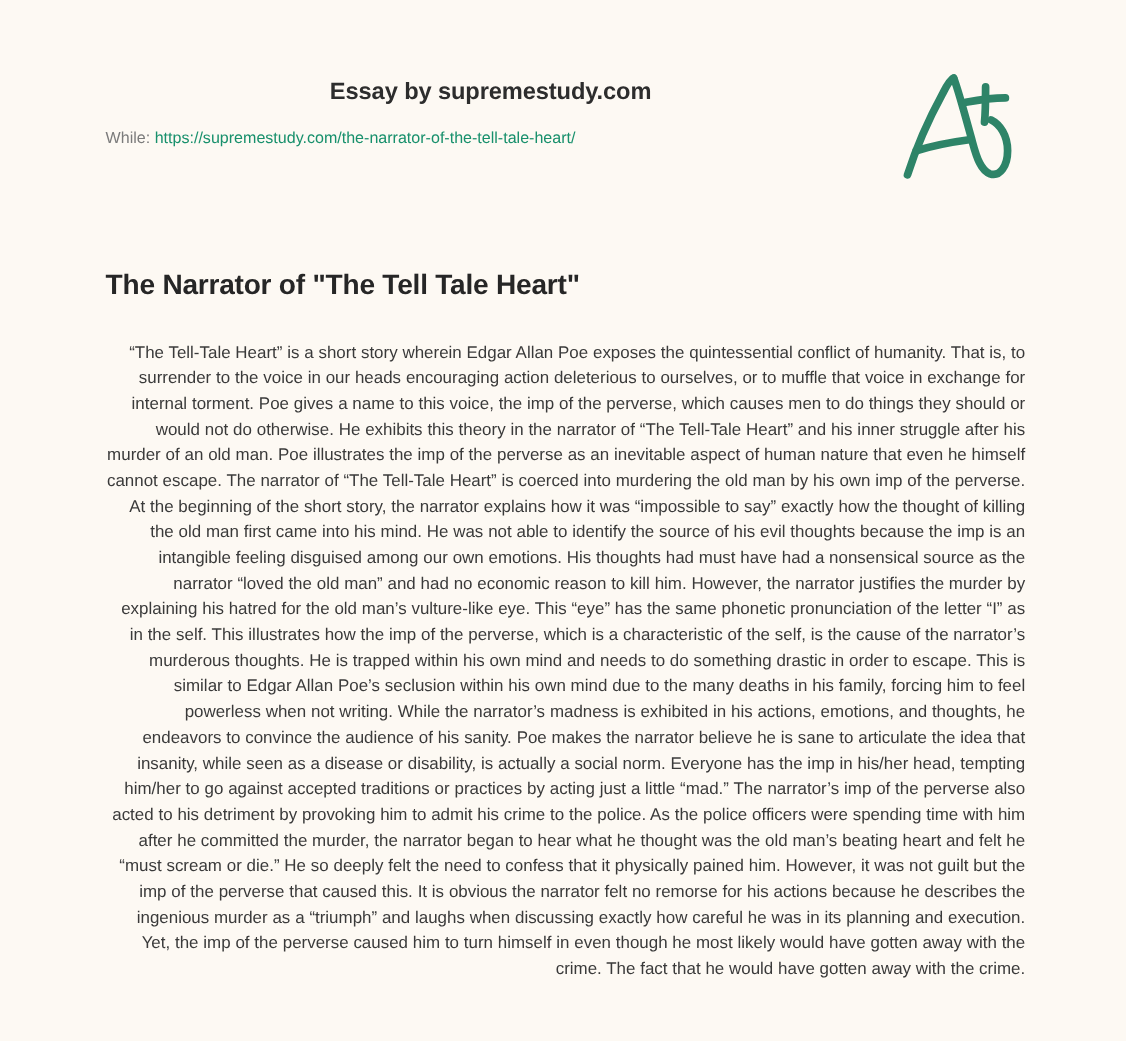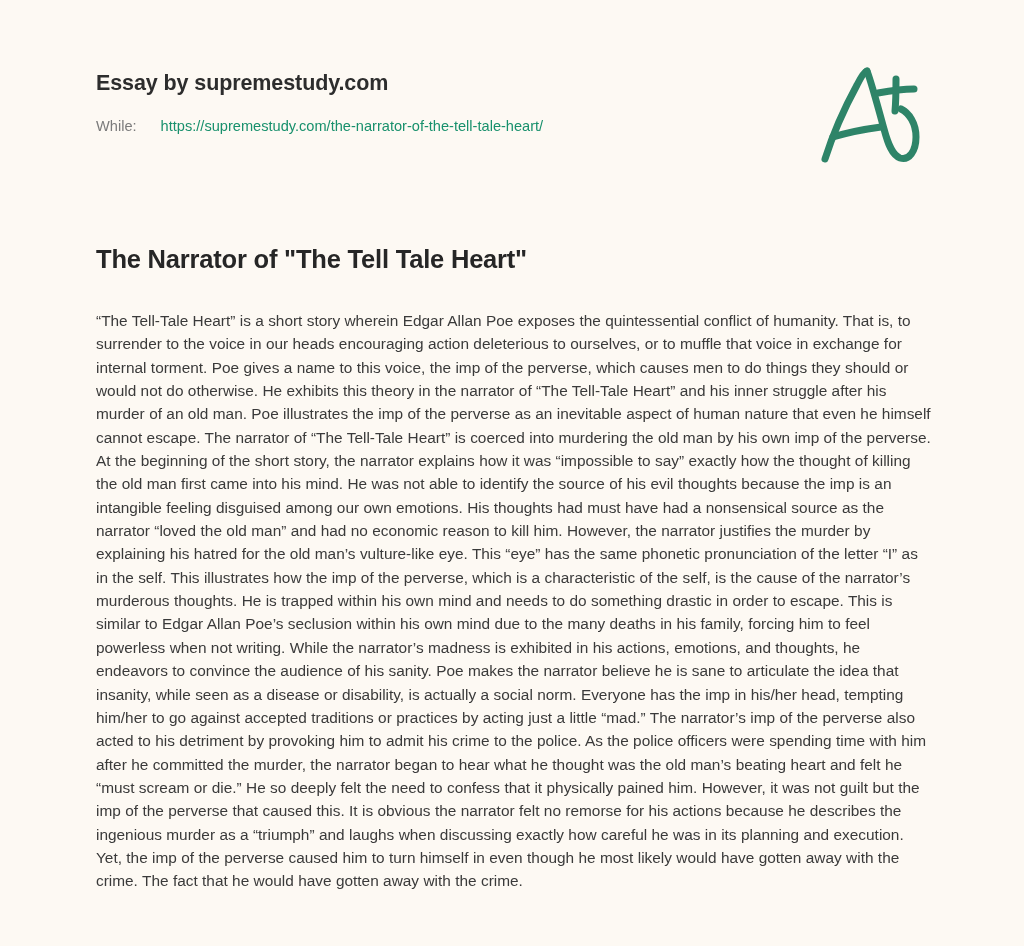--- a/index.html
+++ b/index.html
@@ -38,38 +38,38 @@
     width: 700px;
   }
 
   .brand-title {
     font-size: 21.5px;
     font-weight: bold;
     line-height: 26px;
     color: #2d2d2d;
     letter-spacing: -0.1px;
     white-space: nowrap;
+    text-align: center;
   }
 
   .source-line {
     margin-top: 21px;
     font-size: 14.6px;
     line-height: 19px;
     color: #7b7b7b;
     white-space: nowrap;
   }
 
   .source-label {
     color: #7b7b7b;
   }
 
   .source-url {
     color: #18906c;
     text-decoration: none;
-    margin-left: 20px;
   }
 
   
   .logo {
     position: absolute;
     left: 812px;
     top: 57px;
     width: 118px;
     height: 112px;
   }
@@ -94,21 +94,21 @@
     color: #262626;
     letter-spacing: -0.2px;
     margin: 0 0 34px 0;
     white-space: nowrap;
   }
 
   .article-body {
     font-size: 15.4px;
     line-height: 23.35px;
     color: #3a3a3a;
-    text-align: left;
+    text-align: right;
     margin: 0;
     word-spacing: 0.1px;
   }
 </style>
 </head>
 <body>
 
 <div class="page">
 
   <div class="header">

